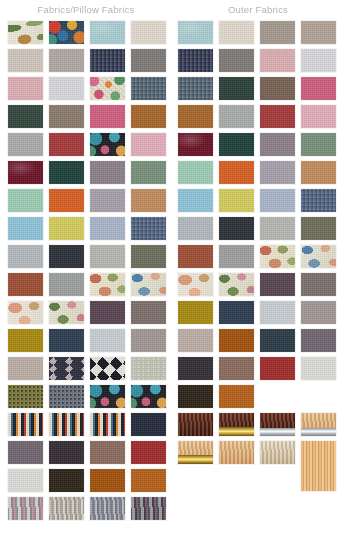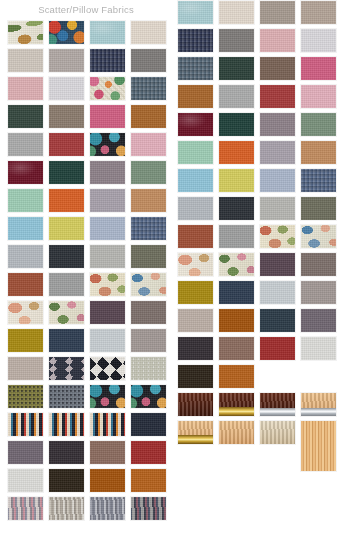--- a/index.html
+++ b/index.html
@@ -234,21 +234,21 @@
     align-content:flex-start;
     align-items:flex-start;
   }
 </style>
 </head>
 <body>
 
 <div class="app">
 
   <div class="col col-left">
-    <div class="section-title">Scatter/Pillow Fabrics</div>
+    <div class="section-title">Fabrics/Pillow Fabrics</div>
     <div class="grid" id="scatter-grid">
         <div class="sw p-tropical" style="background-color: rgb(228, 221, 201);"></div>
         <div class="sw p-confetti" style="background-color: rgb(42, 69, 96);"></div>
         <div class="sw p-velvetsheen" style="background-color: rgb(169, 205, 210);"></div>
         <div class="sw" style="background-color: rgb(226, 216, 204);"></div>
         <div class="sw" style="background-color: rgb(207, 199, 189);"></div>
         <div class="sw" style="background-color: rgb(176, 168, 164);"></div>
         <div class="sw p-weave" style="background-color: rgb(43, 51, 80);"></div>
         <div class="sw" style="background-color: rgb(125, 122, 120);"></div>
         <div class="sw" style="background-color: rgb(221, 174, 178);"></div>
@@ -312,20 +312,21 @@
         <div class="sw" style="background-color: rgb(161, 81, 11);"></div>
         <div class="sw" style="background-color: rgb(180, 96, 26);"></div>
         <div class="sw p-distress-c" style="background-color: rgb(185, 168, 171);"></div>
         <div class="sw p-distress" style="background-color: rgb(192, 184, 172);"></div>
         <div class="sw p-distress" style="background-color: rgb(139, 142, 156);"></div>
         <div class="sw p-distress-c" style="background-color: rgb(59, 58, 66);"></div>
       </div>
   </div>
 
   <div class="col col-right">
+    <div class="section-title">Outer Fabrics</div>
     <div class="grid right" id="outer-grid">
         <div class="sw p-velvetsheen" style="background-color: rgb(169, 205, 210);"></div>
         <div class="sw" style="background-color: rgb(226, 216, 204);"></div>
         <div class="sw" style="background-color: rgb(165, 153, 143);"></div>
         <div class="sw" style="background-color: rgb(178, 163, 150);"></div>
         <div class="sw p-weave" style="background-color: rgb(43, 51, 80);"></div>
         <div class="sw" style="background-color: rgb(125, 122, 120);"></div>
         <div class="sw" style="background-color: rgb(221, 174, 178);"></div>
         <div class="sw" style="background-color: rgb(217, 215, 220);"></div>
         <div class="sw p-weave" style="background-color: rgb(79, 98, 114);"></div>

